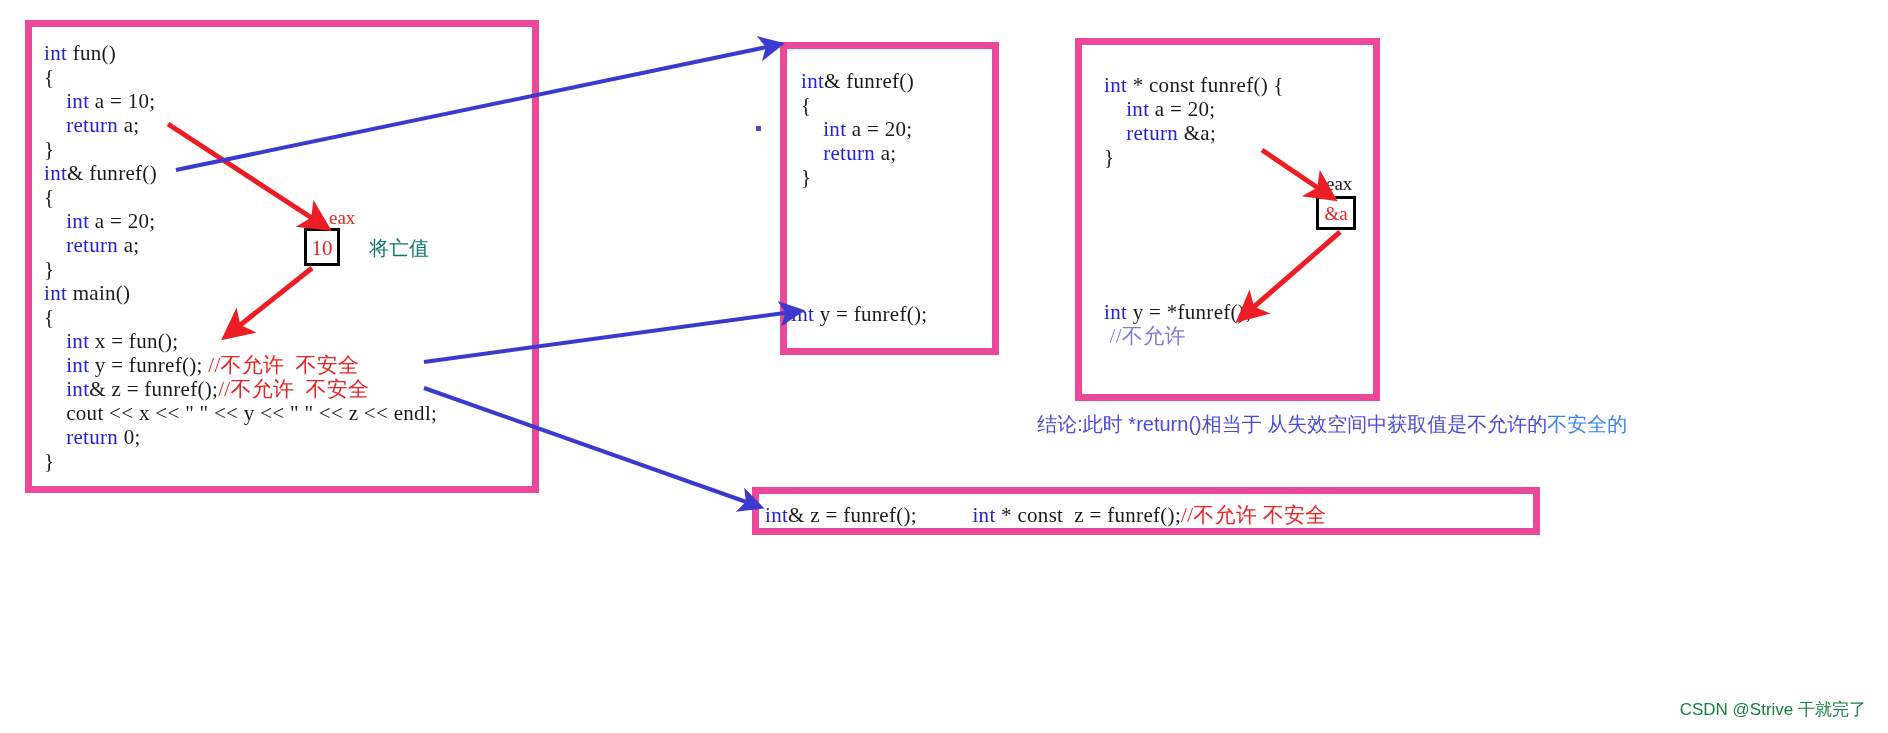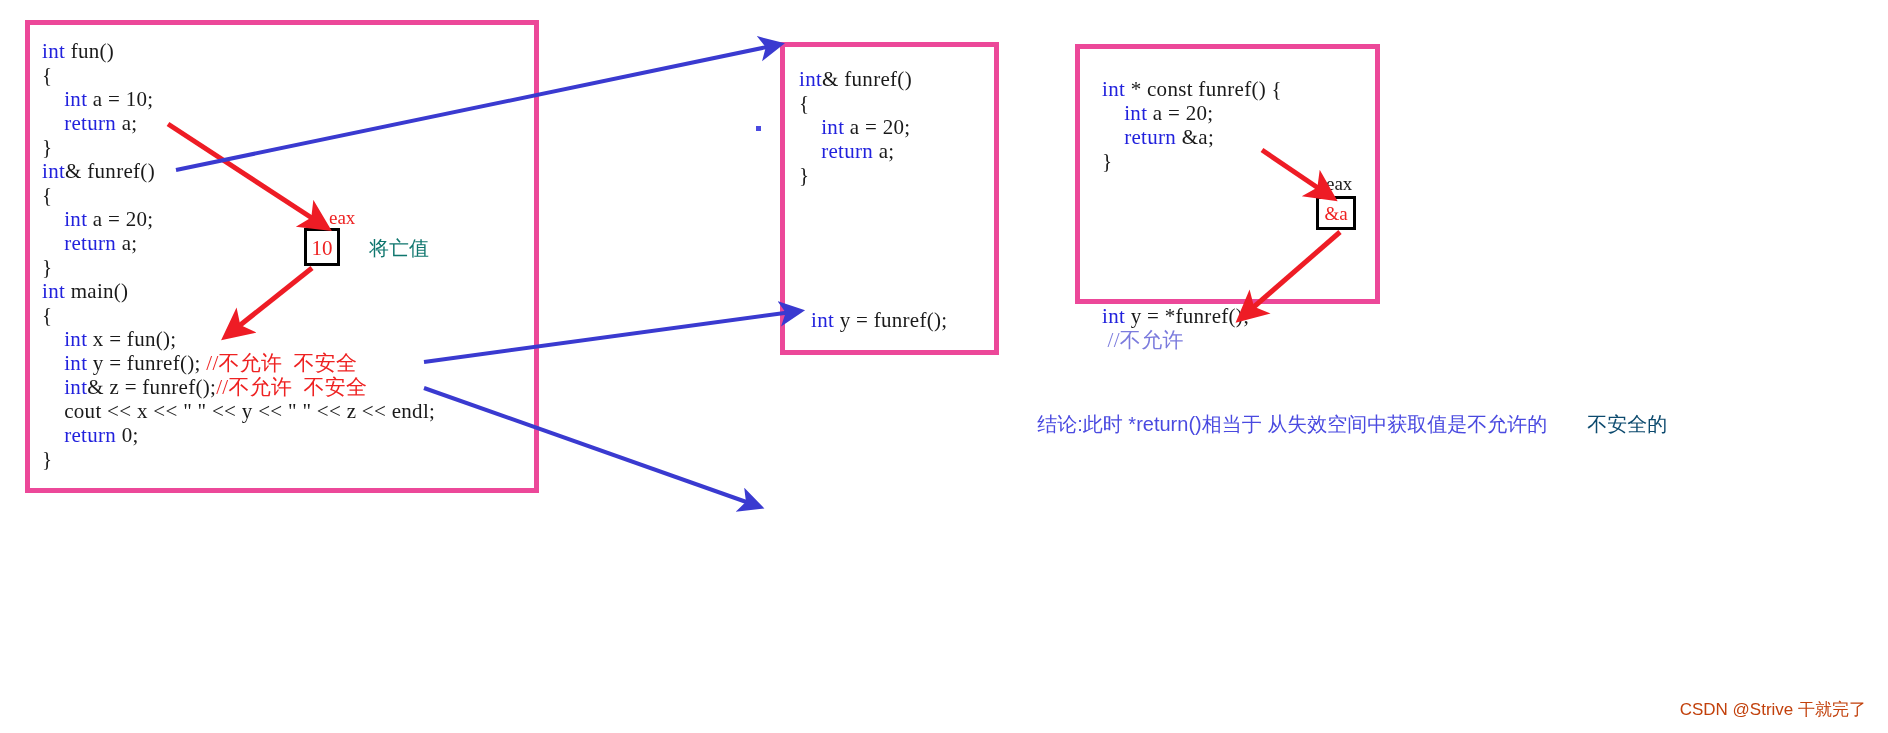--- a/index.html
+++ b/index.html
@@ -16,21 +16,21 @@
     font-family: "Liberation Serif", "DejaVu Serif", serif;
   }
   #stage {
     position: absolute;
     left: 0; top: 0;
     width: 1888px;
     height: 733px;
   }
   .code-box {
     position: absolute;
-    border: 5px solid #ec4899;
+    border: 7px solid #ec4899;
     background: #ffffff;
     box-sizing: border-box;
   }
   .code {
     font-family: "Liberation Serif", "DejaVu Serif", serif;
     font-size: 21px;
     line-height: 24px;
     white-space: pre;
     letter-spacing: 0.3px;
   }
@@ -45,26 +45,26 @@
     width: 514px; height: 473px;
   }
   #box-left .code { position: absolute; left: 12px; top: 14px; }
 
   
   #box-mid {
     left: 780px; top: 42px;
     width: 219px; height: 313px;
   }
   #box-mid .code-top { position: absolute; left: 14px; top: 20px; }
-  #box-mid .code-bottom { position: absolute; left: 26px; top: 253px; margin-top: 8px; }
+  #box-mid .code-bottom { position: absolute; left: 4px; top: 253px; }
 
   
   #box-right {
-    left: 1075px; top: 44px;
-    width: 305px; height: 260px;
+    left: 1075px; top: 38px;
+    width: 305px; height: 363px;
   }
   #box-right .code-top { position: absolute; left: 22px; top: 28px; }
   #box-right .code-bottom { position: absolute; left: 22px; top: 255px; }
 
   
   #box-bottom {
     left: 752px; top: 487px;
     width: 788px; height: 48px;
   }
   #box-bottom .code { position: absolute; left: 6px; top: 9px; }
@@ -112,26 +112,26 @@
     font-family: "Liberation Sans", "DejaVu Sans", sans-serif;
   }
   #conclusion {
     position: absolute;
     left: 1015px; top: 388px;
     font-size: 20px;
     font-family: "Liberation Sans", "DejaVu Sans", sans-serif;
     color: #4a4ae0;
     white-space: pre;
   }
-  #conclusion .hot { color: #0c4a6e; padding-left: 40px; }
+  #conclusion .hot { color: #3b82f6; }
   #watermark {
     position: absolute;
     right: 22px; bottom: 12px;
     font-size: 17px;
-    color: #c2410c;
+    color: #15803d;
     font-family: "Liberation Sans", "DejaVu Sans", sans-serif;
   }
   svg.overlay {
     position: absolute;
     left: 0; top: 0;
     width: 1888px; height: 733px;
     pointer-events: none;
   }
   .dot {
     position: absolute;
@@ -176,20 +176,23 @@
 
   <div class="code-box" id="box-right">
     <div class="code code-top" id="right-code-top"><span><span class="kw">int</span><span class="plain"> * const funref() {</span></span>
 <span><span class="kw">    int</span><span class="plain"> a = 20;</span></span>
 <span><span class="kw">    return</span><span class="plain"> &amp;a;</span></span>
 <span><span class="plain">}</span></span></div>
     <div class="code code-bottom" id="right-code-bottom"><span><span class="kw">int</span><span class="plain"> y = *funref();</span></span>
 <span><span class="plain"> </span><span class="cmt-blue">//不允许</span></span></div>
   </div>
 
+  <div class="code-box" id="box-bottom">
+    <div class="code" id="bottom-code"><span><span class="kw">int</span><span class="plain">&amp; z = funref();</span></span><span class="plain">          </span><span><span class="kw">int</span><span class="plain"> * const  z = funref();</span><span class="cmt-red">//不允许 不安全</span></span></div>
+  </div>
 
   <div class="reg-cell" id="reg-eax-left">10</div>
   <div class="reg-label" id="label-eax-left">eax</div>
   <div id="label-jiangwang">将亡值</div>
 
   <div class="reg-cell" id="reg-eax-right">&amp;a</div>
   <div class="reg-label" id="label-eax-right">eax</div>
 
   <div class="dot" style="left:756px; top:126px;"></div>
 

